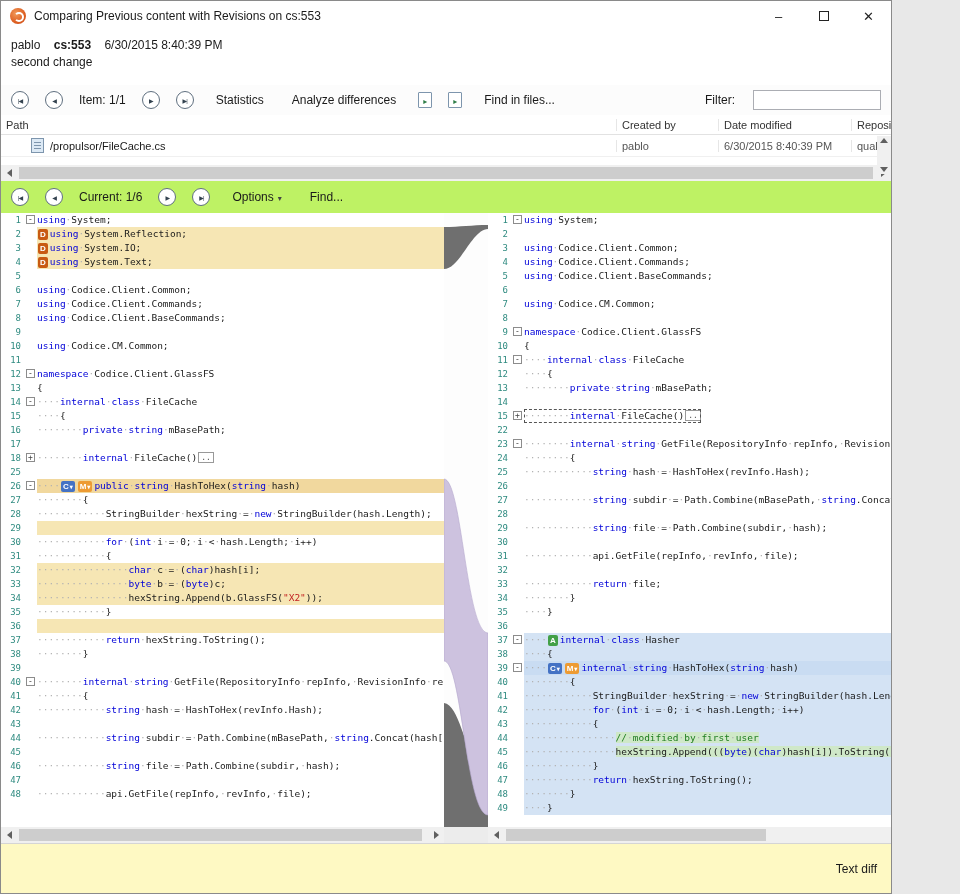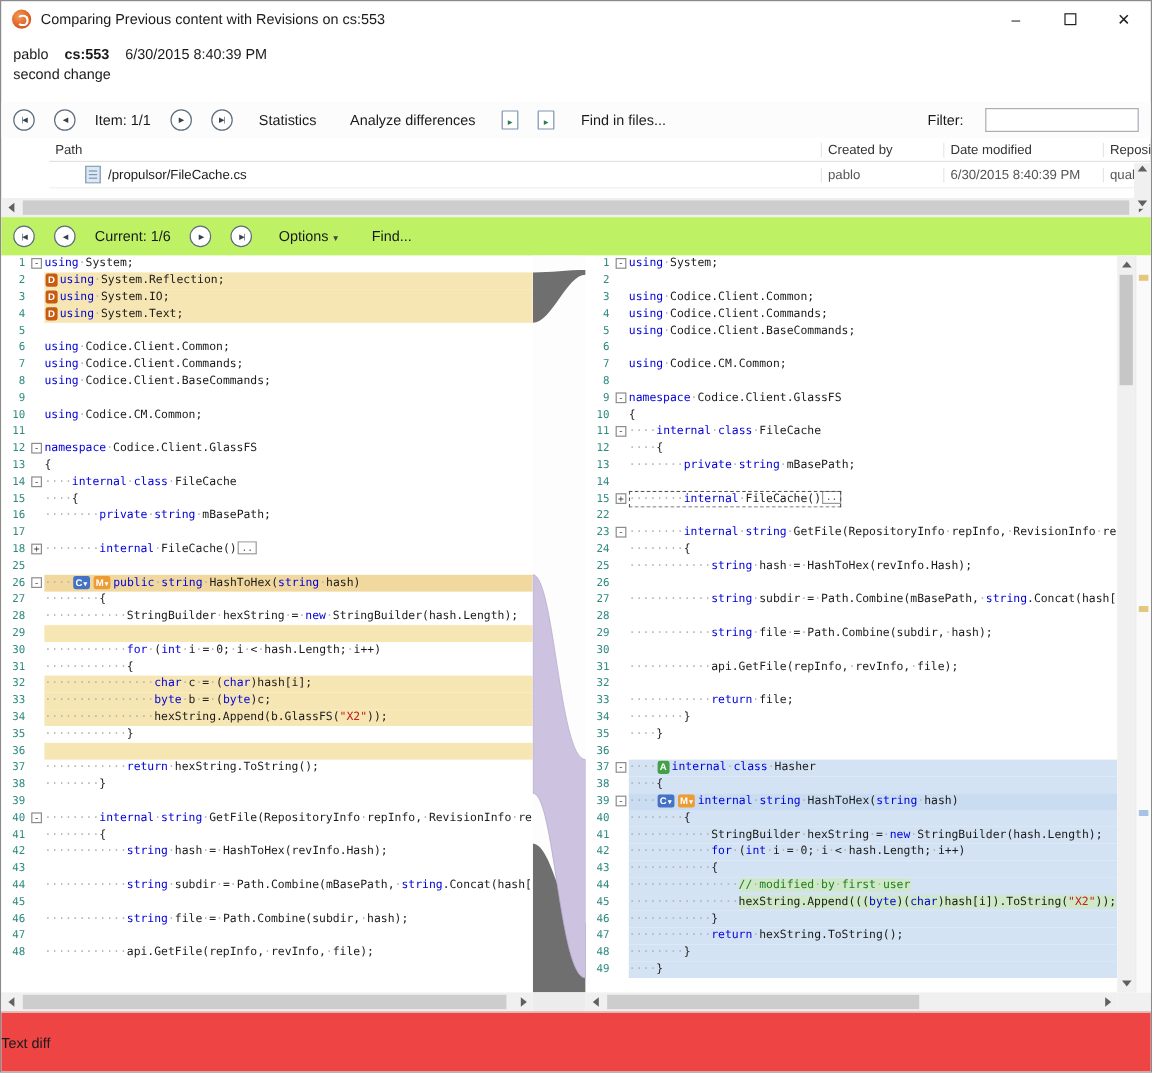--- a/index.html
+++ b/index.html
@@ -1,18 +1,18 @@
 <!DOCTYPE html>
 <html><head>
 <meta charset="utf-8">
 <style>
   * { margin:0; padding:0; box-sizing:border-box; }
   html,body { width:960px; height:894px; background:#e8e8e8; }
   body { font-family:"Liberation Sans", sans-serif; color:#1a1a1a; }
-  .window { width:960px; height:894px; background:#fff; border:1px solid #8a8a8a; display:flex; flex-direction:column; overflow:hidden; }
+  .window { width:892px; height:894px; background:#fff; border:1px solid #8a8a8a; display:flex; flex-direction:column; overflow:hidden; }
 
   
   .titlebar { height:30px; display:flex; align-items:center; padding:0 0 0 9px; flex:none; }
   .app-icon { width:16px; height:16px; border-radius:50%; background:radial-gradient(circle at 38% 35%, #f29a5a, #dd5f22 60%, #c84a16); position:relative; flex:none; }
   .app-icon::after { content:""; position:absolute; left:4px; top:4px; width:6px; height:6px; border-radius:50%; border:2px solid #fff; border-left-color:transparent; }
   .title-text { font-size:12px; margin-left:8px; white-space:nowrap; }
   .win-controls { margin-left:auto; display:flex; height:30px; }
   .wbtn { width:45px; height:30px; display:flex; align-items:center; justify-content:center; font-size:13px; color:#222; cursor:default; }
   .wbtn.max span { display:inline-block; width:10px; height:10px; border:1px solid #222; }
   
@@ -23,21 +23,21 @@
   .toolbar { height:30px; flex:none; display:flex; align-items:center; gap:16px; padding:0 10px; font-size:12px; background:#fcfcfc; }
   .toolbar.tb2 { height:32px; background:#bef264; }
   .cbtn { width:18px; height:18px; border:1px solid #5f6f7f; border-radius:50%; display:flex; align-items:center; justify-content:center; font-size:6px; letter-spacing:-1px; color:#33424f; background:#fff; flex:none; cursor:default; }
   .tbtn { padding:3px 6px; border-radius:2px; white-space:nowrap; cursor:default; }
   .doc-icon { width:14px; height:16px; border:1px solid #7d95ad; border-radius:1px; background:#fff; display:flex; align-items:flex-end; justify-content:center; font-size:8px; color:#2d7d46; line-height:10px; }
   .caret { font-size:8px; margin-left:4px; color:#444; }
   .filter-wrap { margin-left:auto; display:flex; align-items:center; gap:18px; }
   .filter-input { width:128px; height:20px; border:1px solid #abadb3; font:12px "Liberation Sans",sans-serif; padding:0 4px; }
 
   
-  .flist { flex:none; position:relative;margin-left:40px; }
+  .flist { flex:none; position:relative; }
   .fl-header { height:20px; display:flex; font-size:11px; color:#333; border-bottom:1px solid #e2e2e2; align-items:center; }
   .fl-row { height:22px; display:flex; font-size:11px; align-items:center; border-bottom:1px solid #f0f0f0; }
   .col-path { flex:1 1 auto; min-width:0; padding-left:5px; overflow:hidden; white-space:nowrap; display:flex; align-items:center; }
   .col-created { width:102px; flex:none; padding-left:5px; border-left:1px solid #e6e6e6; overflow:hidden; white-space:nowrap; }
   .col-date { width:133px; flex:none; padding-left:5px; border-left:1px solid #e6e6e6; overflow:hidden; white-space:nowrap; }
   .col-repo { width:40px; flex:none; padding-left:5px; border-left:1px solid #e6e6e6; overflow:hidden; white-space:nowrap; }
   .fl-row .col-created, .fl-row .col-date, .fl-row .col-repo { color:#555; }
   .fl-row .col-path { padding-left:30px; }
   .file-icon { width:13px; height:15px; border:1px solid #7d95ad; background:#dce9f5; margin-right:6px; flex:none; position:relative; }
   .file-icon::after { content:""; position:absolute; left:2px; top:3px; width:7px; height:1px; background:#7d95ad; box-shadow:0 3px 0 #7d95ad, 0 6px 0 #7d95ad; }
@@ -93,21 +93,21 @@
   .badge-D { background:#c85a12; }
   .badge-C { background:#4472c4; }
   .badge-M { background:#ed9b33; }
   .badge-A { background:#43a047; }
 
   
   .bottom-scrolls { height:16px; flex:none; display:flex; }
   .bs-left, .bs-right { width:443px; flex:none; }
   .bs-gap { width:44px; flex:none; background:#ececec; }
   .bs-corner { flex:1; background:#f0f0f0; }
-  .statusbar { flex:1; background:#ef4444; border-top:1px solid #d5d5d5; display:flex; align-items:center; padding-right:14px; font-size:12px; }
+  .statusbar { flex:1; background:#fef9c3; border-top:1px solid #d5d5d5; display:flex; align-items:center; justify-content:flex-end; padding-right:14px; font-size:12px; }
 </style>
 </head>
 <body>
 
 <div class="window">
 
   <div class="titlebar">
     <span class="app-icon"></span>
     <span class="title-text">Comparing Previous content with Revisions on cs:553</span>
     <span class="win-controls">

